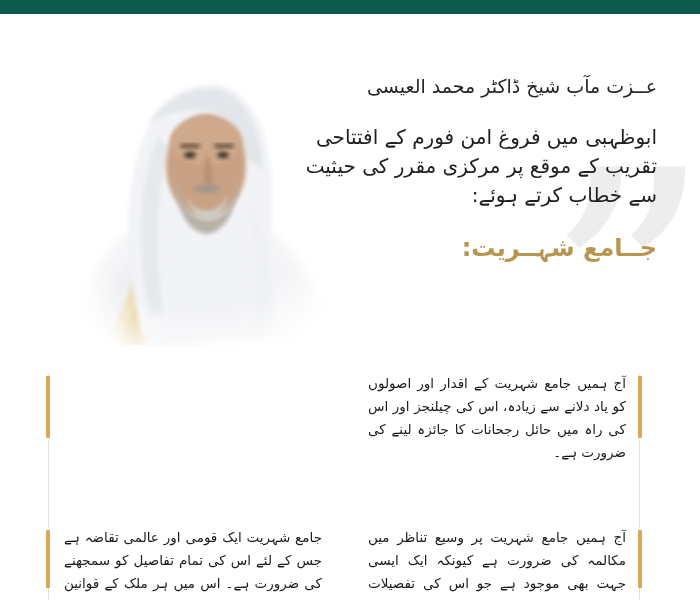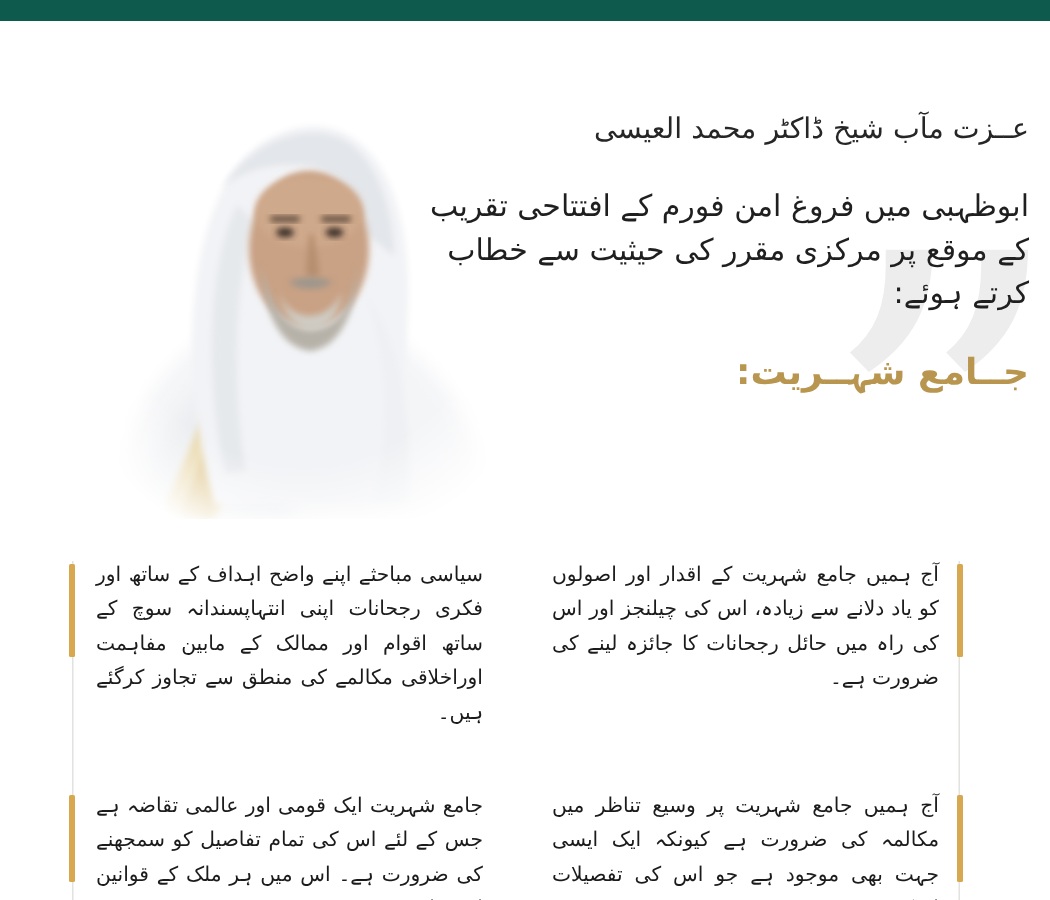--- a/index.html
+++ b/index.html
@@ -7,21 +7,21 @@
     position:relative;width:700px;height:600px;overflow:hidden;
     background:#ffffff;font-family:"DejaVu Sans",sans-serif;direction:rtl;
   }
   
   .topbar{position:absolute;top:0;left:0;width:700px;height:14px;background:#0e5a4c;}
   
   .portrait{position:absolute;top:36px;left:48px;width:295px;height:310px;}
   .portrait svg{display:block;}
   
   .hero{
-    position:absolute;top:72px;left:280px;right:14px;text-align:right;z-index:2;
+    position:absolute;top:72px;left:280px;right:43px;text-align:right;z-index:2;
   }
   .speaker-name{
     font-size:19px;color:#262626;letter-spacing:0;line-height:1.5;font-weight:500;
   }
   .intro{
     margin-top:22px;font-size:20px;line-height:29px;color:#1f1f1f;
   }
   .kicker{
     margin-top:20px;font-size:24px;font-weight:bold;color:#b9964f;line-height:1.5;
   }
@@ -118,18 +118,17 @@
   <div class="content">
     <div class="rail right"></div>
     <div class="rail left"></div>
 
     <div class="goldbar gb-r1"></div>
     <div class="goldbar gb-l1"></div>
     <div class="goldbar gb-r2"></div>
     <div class="goldbar gb-l2"></div>
 
     <div class="para p-right row1">آج ہمیں جامع شہریت کے اقدار اور اصولوں کو یاد دلانے سے زیادہ، اس کی چیلنجز اور اس کی راہ میں حائل رجحانات کا جائزہ لینے کی ضرورت ہے۔</div>
-    <div class="para p-left row1">سیاسی مباحثے اپنے واضح اہداف کے ساتھ اور فکری رجحانات اپنی انتہاپسندانہ سوچ کے ساتھ اقوام اور ممالک کے مابین مفاہمت اوراخلاقی مکالمے کی منطق سے تجاوز کرگئے ہیں۔</div>
     <div class="para p-right row2">آج ہمیں جامع شہریت پر وسیع تناظر میں مکالمہ کی ضرورت ہے کیونکہ ایک ایسی جہت بھی موجود ہے جو اس کی تفصیلات اورکڑیوں سے</div>
     <div class="para p-left row2">جامع شہریت ایک قومی اور عالمی تقاضہ ہے جس کے لئے اس کی تمام تفاصیل کو سمجھنے کی ضرورت ہے۔ اس میں ہر ملک کے قوانین اور ثقافت میں</div>
   </div>
 
 </div>
 
 </body></html>

